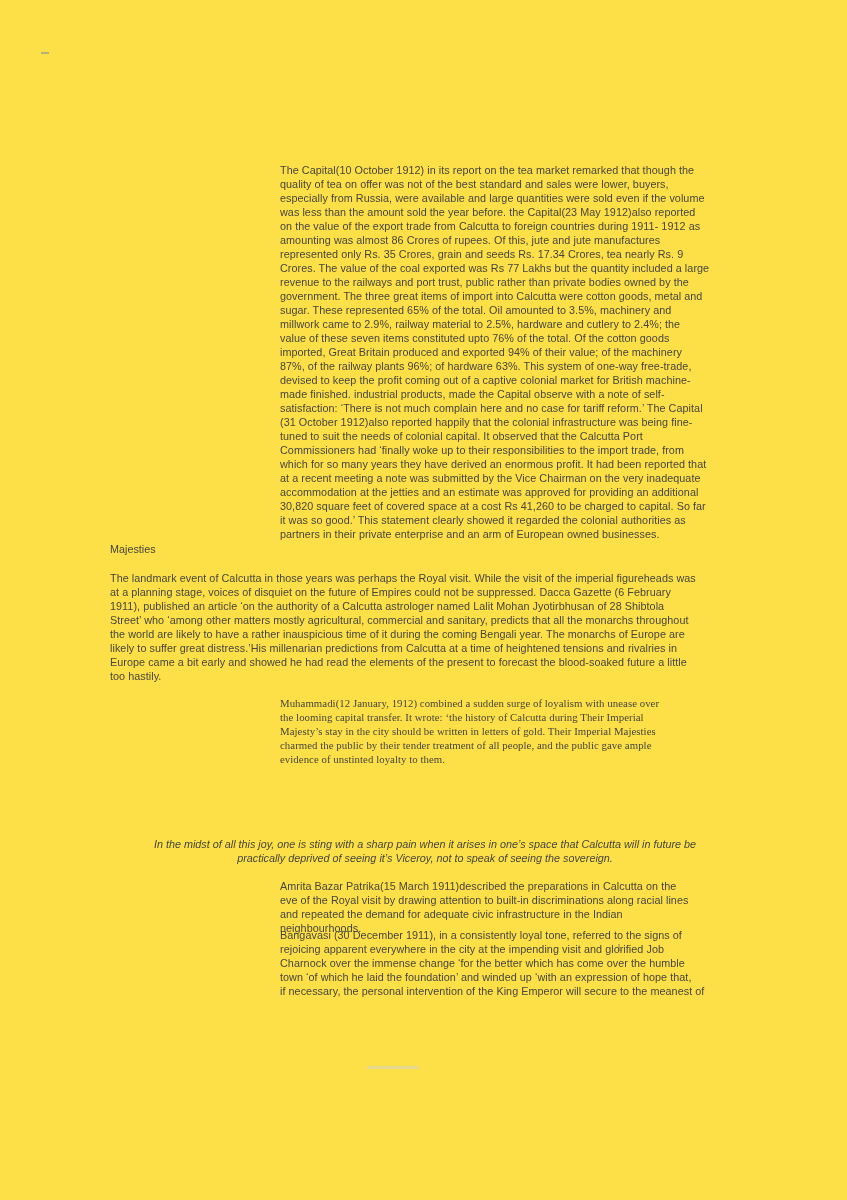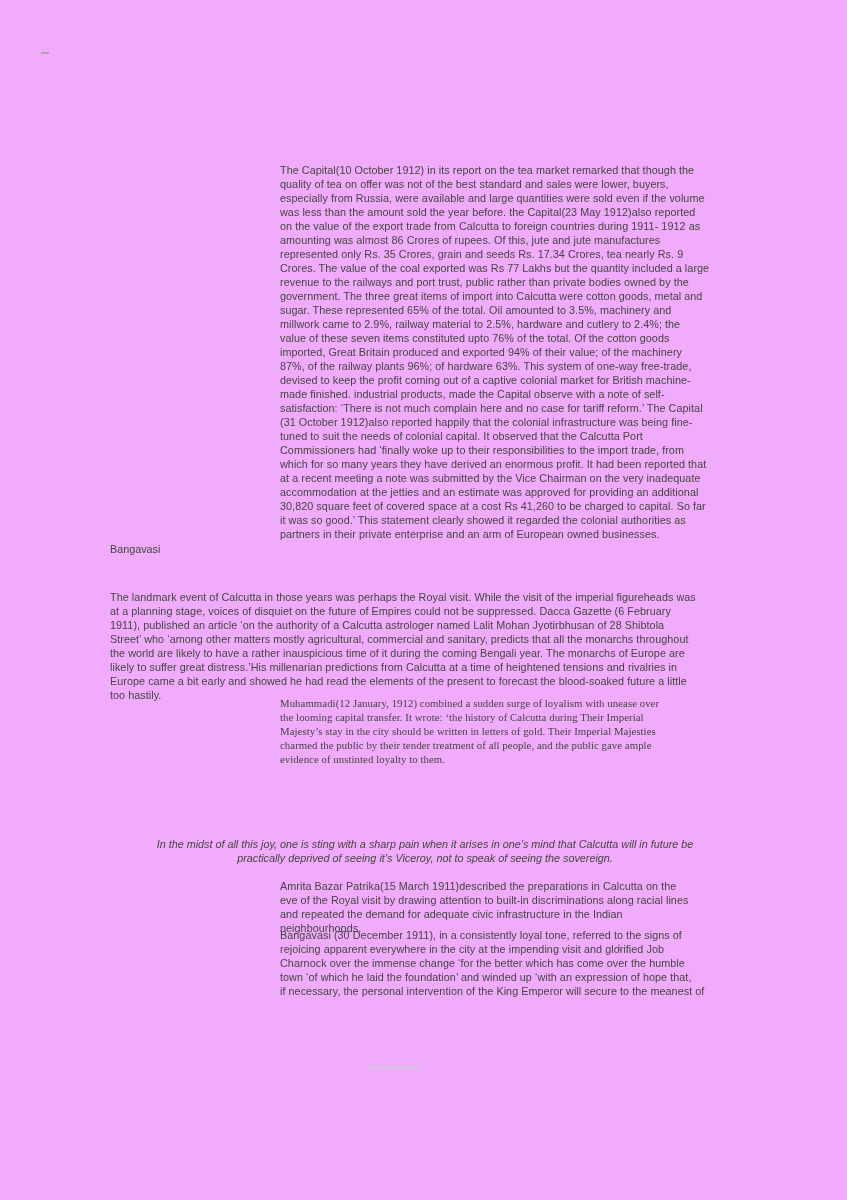--- a/index.html
+++ b/index.html
@@ -1,37 +1,37 @@
 <!DOCTYPE html>
 <html><head>
 <meta charset="utf-8">
 <style>
   html, body { margin: 0; padding: 0; background: #ffffff; }
   .page {
     position: relative;
     width: 847px;
     height: 1200px;
-    background: #f0abfc;
+    background: #fde047;
     overflow: hidden;
     font-family: "Liberation Sans", sans-serif;
     font-size: 10.8px;
     line-height: 14px;
     color: #46453f;
   }
   .para {
     position: absolute;
     white-space: pre;
     letter-spacing: 0.05px;
   }
   .indent { left: 280px; width: 470px; }
   .full   { left: 110px; width: 660px; }
 
   #para-capital   { top: 163px; }
   #heading        { position: absolute; left: 110px; top: 542px; white-space: pre; }
-  #para-landmark  { top: 590px; }
+  #para-landmark  { top: 571px; }
   #para-muhammadi { top: 696px; font-family: Liberation Serif, serif; }
   #quote          { top: 837px; left: 108px; width: 634px; text-align: center; font-style: italic; white-space: pre; position: absolute; }
   #para-amrita    { top: 879px; }
   #para-bangavasi { top: 928px; }
 
   
   .artifact-dash {
     position: absolute; left: 41px; top: 52px;
     width: 8px; height: 2px; background: #9a9a96; opacity: 0.7;
   }
@@ -72,38 +72,38 @@
 (31 October 1912)also reported happily that the colonial infrastructure was being fine-
 tuned to suit the needs of colonial capital. It observed that the Calcutta Port
 Commissioners had ‘finally woke up to their responsibilities to the import trade, from
 which for so many years they have derived an enormous profit. It had been reported that
 at a recent meeting a note was submitted by the Vice Chairman on the very inadequate
 accommodation at the jetties and an estimate was approved for providing an additional
 30,820 square feet of covered space at a cost Rs 41,260 to be charged to capital. So far
 it was so good.’ This statement clearly showed it regarded the colonial authorities as
 partners in their private enterprise and an arm of European owned businesses.</div>
 
-  <div id="heading">Bangavasi</div>
+  <div id="heading">Majesties</div>
 
   <div id="para-landmark" class="para full">The landmark event of Calcutta in those years was perhaps the Royal visit. While the visit of the imperial figureheads was
 at a planning stage, voices of disquiet on the future of Empires could not be suppressed. Dacca Gazette (6 February
 1911), published an article ‘on the authority of a Calcutta astrologer named Lalit Mohan Jyotirbhusan of 28 Shibtola
 Street’ who ‘among other matters mostly agricultural, commercial and sanitary, predicts that all the monarchs throughout
 the world are likely to have a rather inauspicious time of it during the coming Bengali year. The monarchs of Europe are
 likely to suffer great distress.’His millenarian predictions from Calcutta at a time of heightened tensions and rivalries in
 Europe came a bit early and showed he had read the elements of the present to forecast the blood-soaked future a little
 too hastily.</div>
 
   <div id="para-muhammadi" class="para indent">Muhammadi(12 January, 1912) combined a sudden surge of loyalism with unease over
 the looming capital transfer. It wrote: ‘the history of Calcutta during Their Imperial
 Majesty’s stay in the city should be written in letters of gold. Their Imperial Majesties
 charmed the public by their tender treatment of all people, and the public gave ample
 evidence of unstinted loyalty to them.</div>
 
-  <div id="quote">In the midst of all this joy, one is sting with a sharp pain when it arises in one’s mind that Calcutta will in future be
+  <div id="quote">In the midst of all this joy, one is sting with a sharp pain when it arises in one’s space that Calcutta will in future be
 practically deprived of seeing it’s Viceroy, not to speak of seeing the sovereign.</div>
 
   <div id="para-amrita" class="para indent">Amrita Bazar Patrika(15 March 1911)described the preparations in Calcutta on the
 eve of the Royal visit by drawing attention to built-in discriminations along racial lines
 and repeated the demand for adequate civic infrastructure in the Indian
 neighbourhoods.</div>
 
   <div class="artifact-stray">l.</div>
 
   <div id="para-bangavasi" class="para indent">Bangavasi (30 December 1911), in a consistently loyal tone, referred to the signs of

